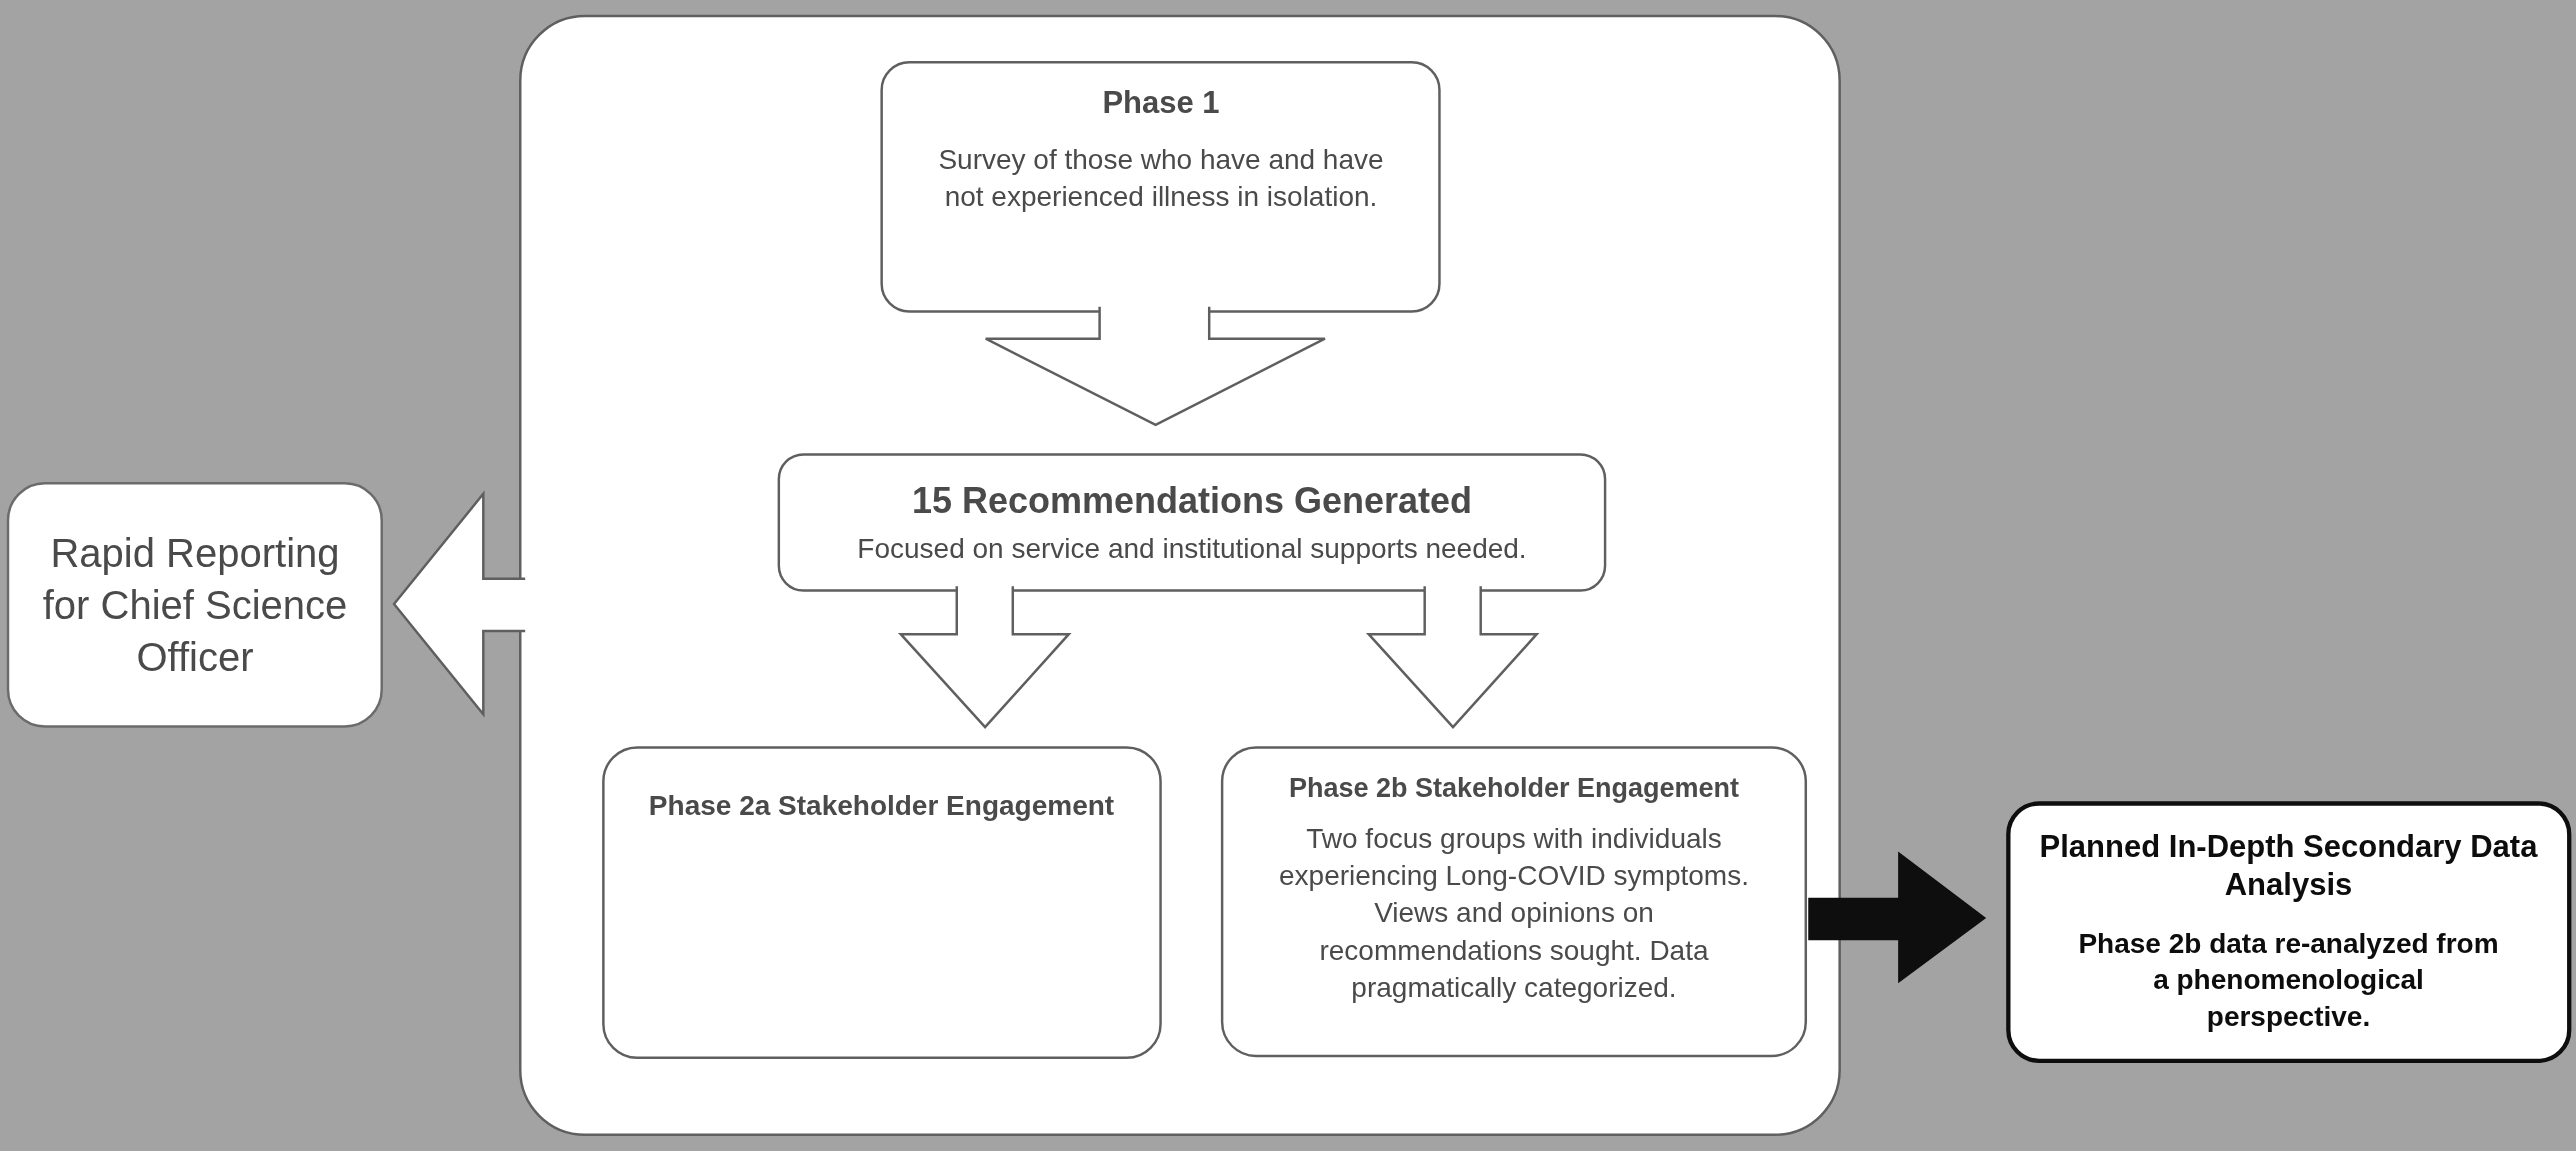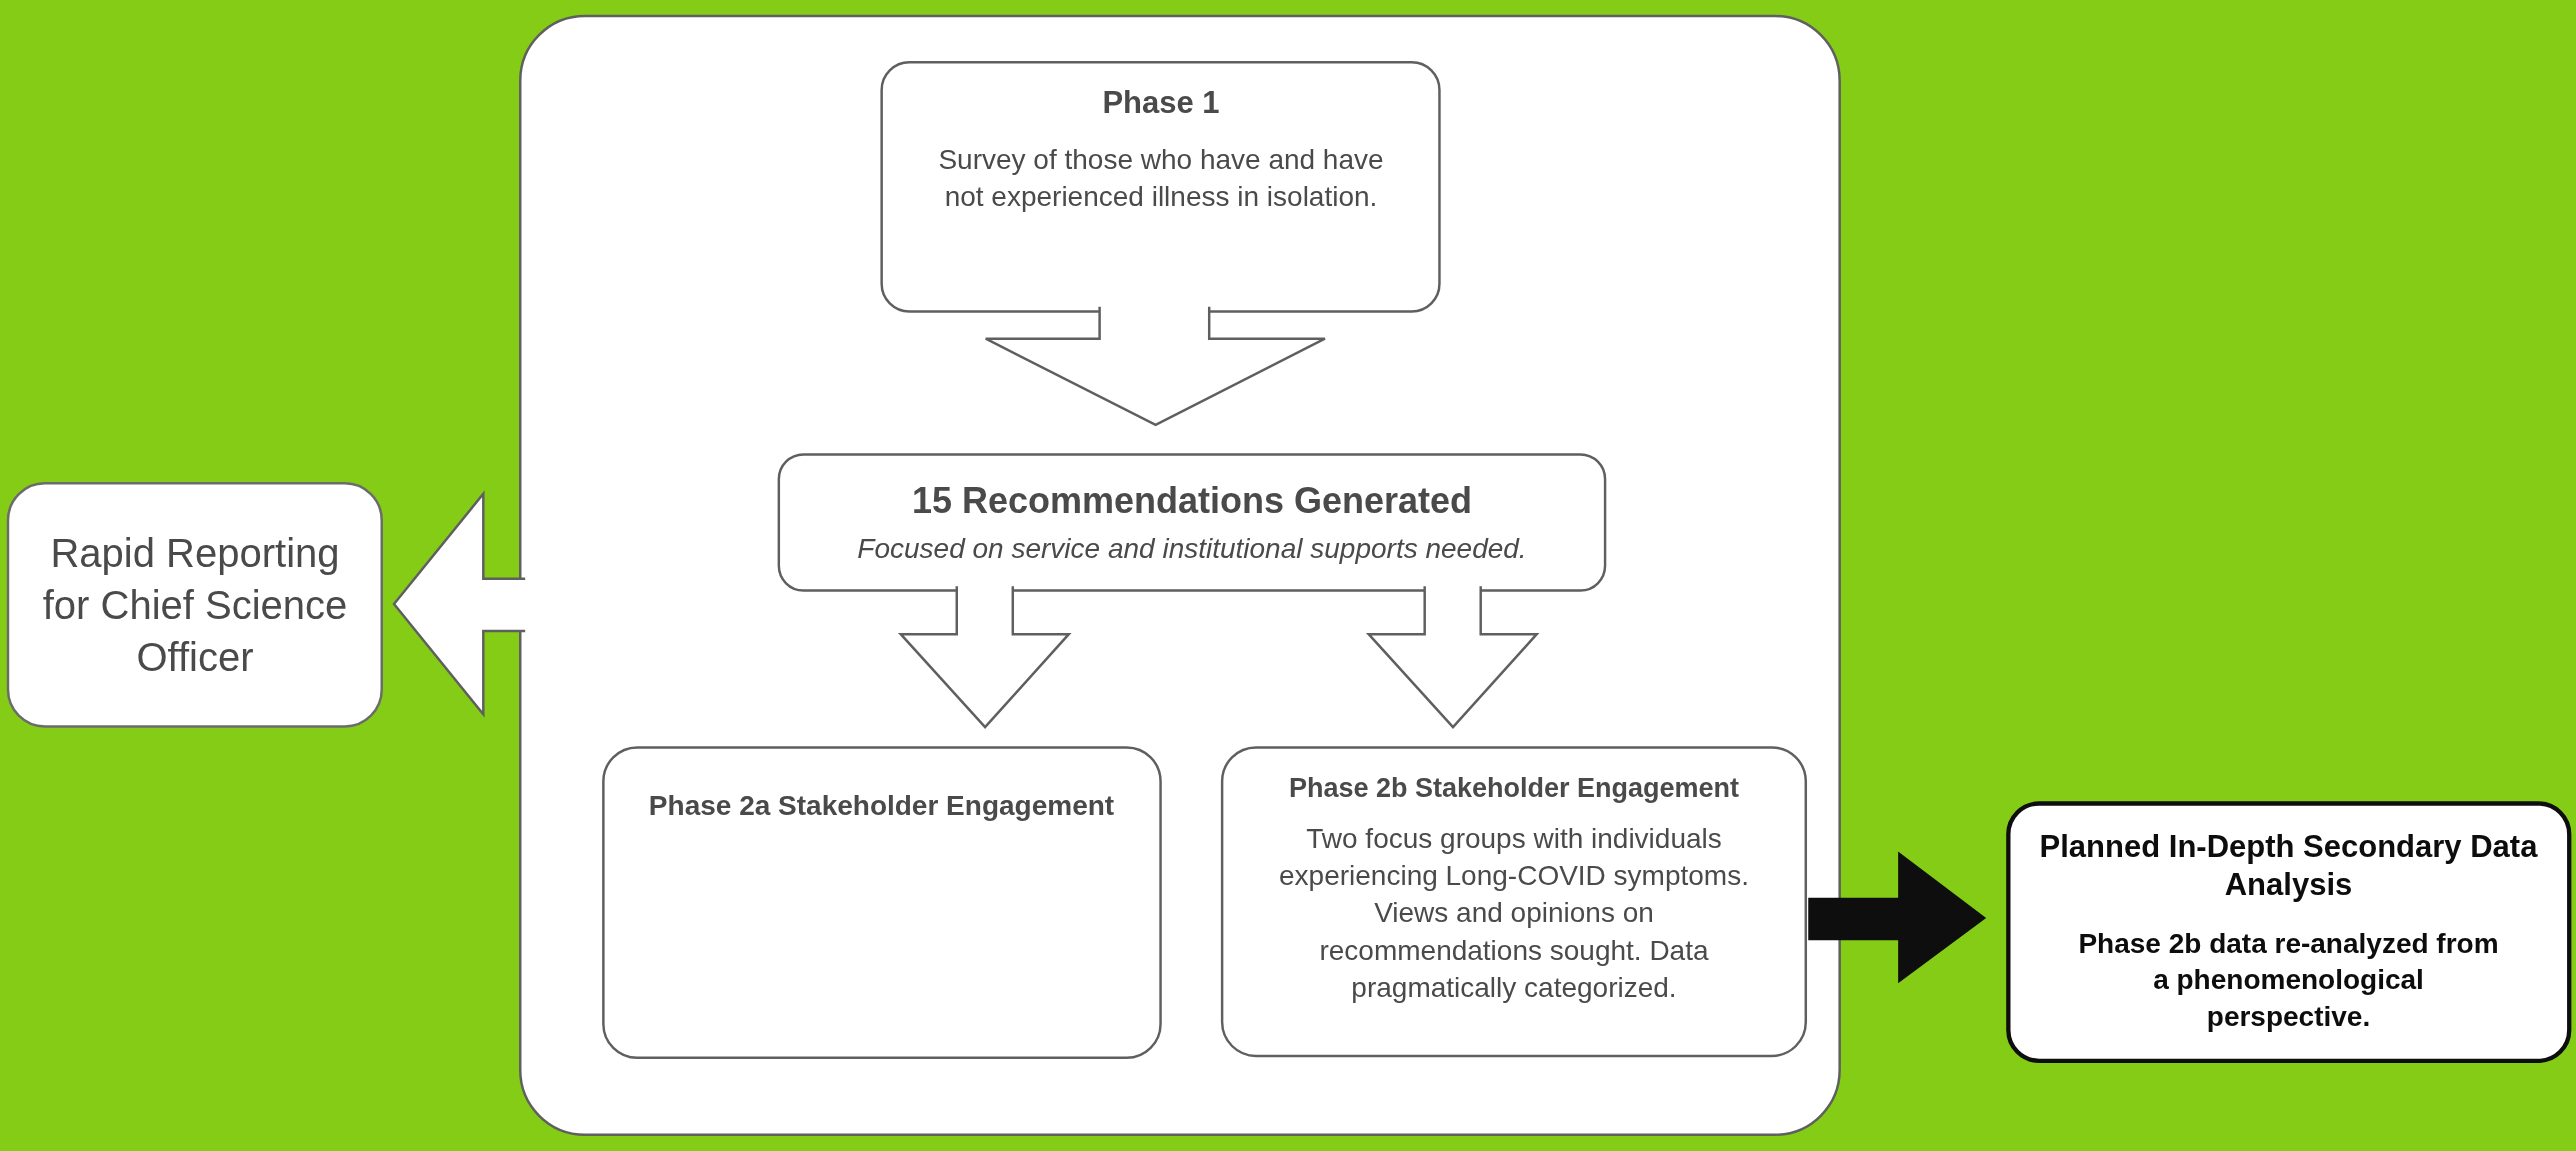--- a/index.html
+++ b/index.html
@@ -4,21 +4,21 @@
 <style>
   html, body {
     margin: 0;
     padding: 0;
     background: #ffffff;
   }
   .stage {
     position: relative;
     width: 2576px;
     height: 1152px;
-    background: #84cc16;
+    background: #a3a3a3;
     font-family: "Liberation Sans", sans-serif;
     overflow: hidden;
   }
   .diagram-svg {
     position: absolute;
     left: 0; top: 0;
     width: 2576px;
     height: 1152px;
   }
   .txt {
@@ -32,21 +32,21 @@
   }
   .txt .title { font-weight: bold; }
   .txt .body  { font-weight: normal; }
 
   .phase1-txt { left: 882px; top: 62px; width: 558px; height: 249px; padding-top: 22px; }
   .phase1-txt .title { font-size: 31px; line-height: 1.2; margin-bottom: 19.7px; }
   .phase1-txt .body  { font-size: 28px; line-height: 1.34; max-width: 456px; }
 
   .rec-txt { left: 779px; top: 454px; width: 826px; height: 136px; padding-top: 26px; }
   .rec-txt .title { font-size: 36px; line-height: 1.15; margin-bottom: 9.9px; }
-  .rec-txt .body  { font-size: 28px; line-height: 1.25; max-width: 800px; font-style: italic; }
+  .rec-txt .body  { font-size: 28px; line-height: 1.25; max-width: 800px; }
 
   .p2a-txt { left: 603px; top: 747px; width: 557px; height: 228px; padding-top: 42px; }
   .p2a-txt .title { font-size: 28px; line-height: 1.2; margin-bottom: 16px; }
   .p2a-txt .body  { font-size: 28px; line-height: 1.33; max-width: 419px; }
 
   .p2b-txt { left: 1222px; top: 747px; width: 584px; height: 308px; padding-top: 24.6px; }
   .p2b-txt .title { font-size: 27px; line-height: 1.2; margin-bottom: 16px; }
   .p2b-txt .body  { font-size: 28px; line-height: 1.33; max-width: 505px; }
 
   .rapid-txt { left: 8px; top: 483px; width: 374px; height: 243px; justify-content: center; }

